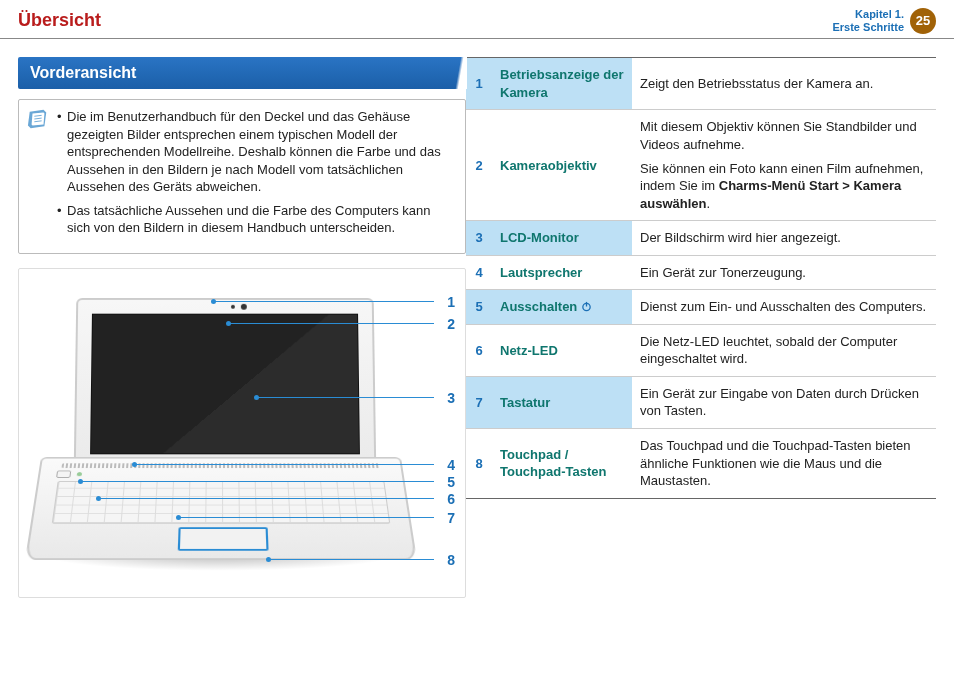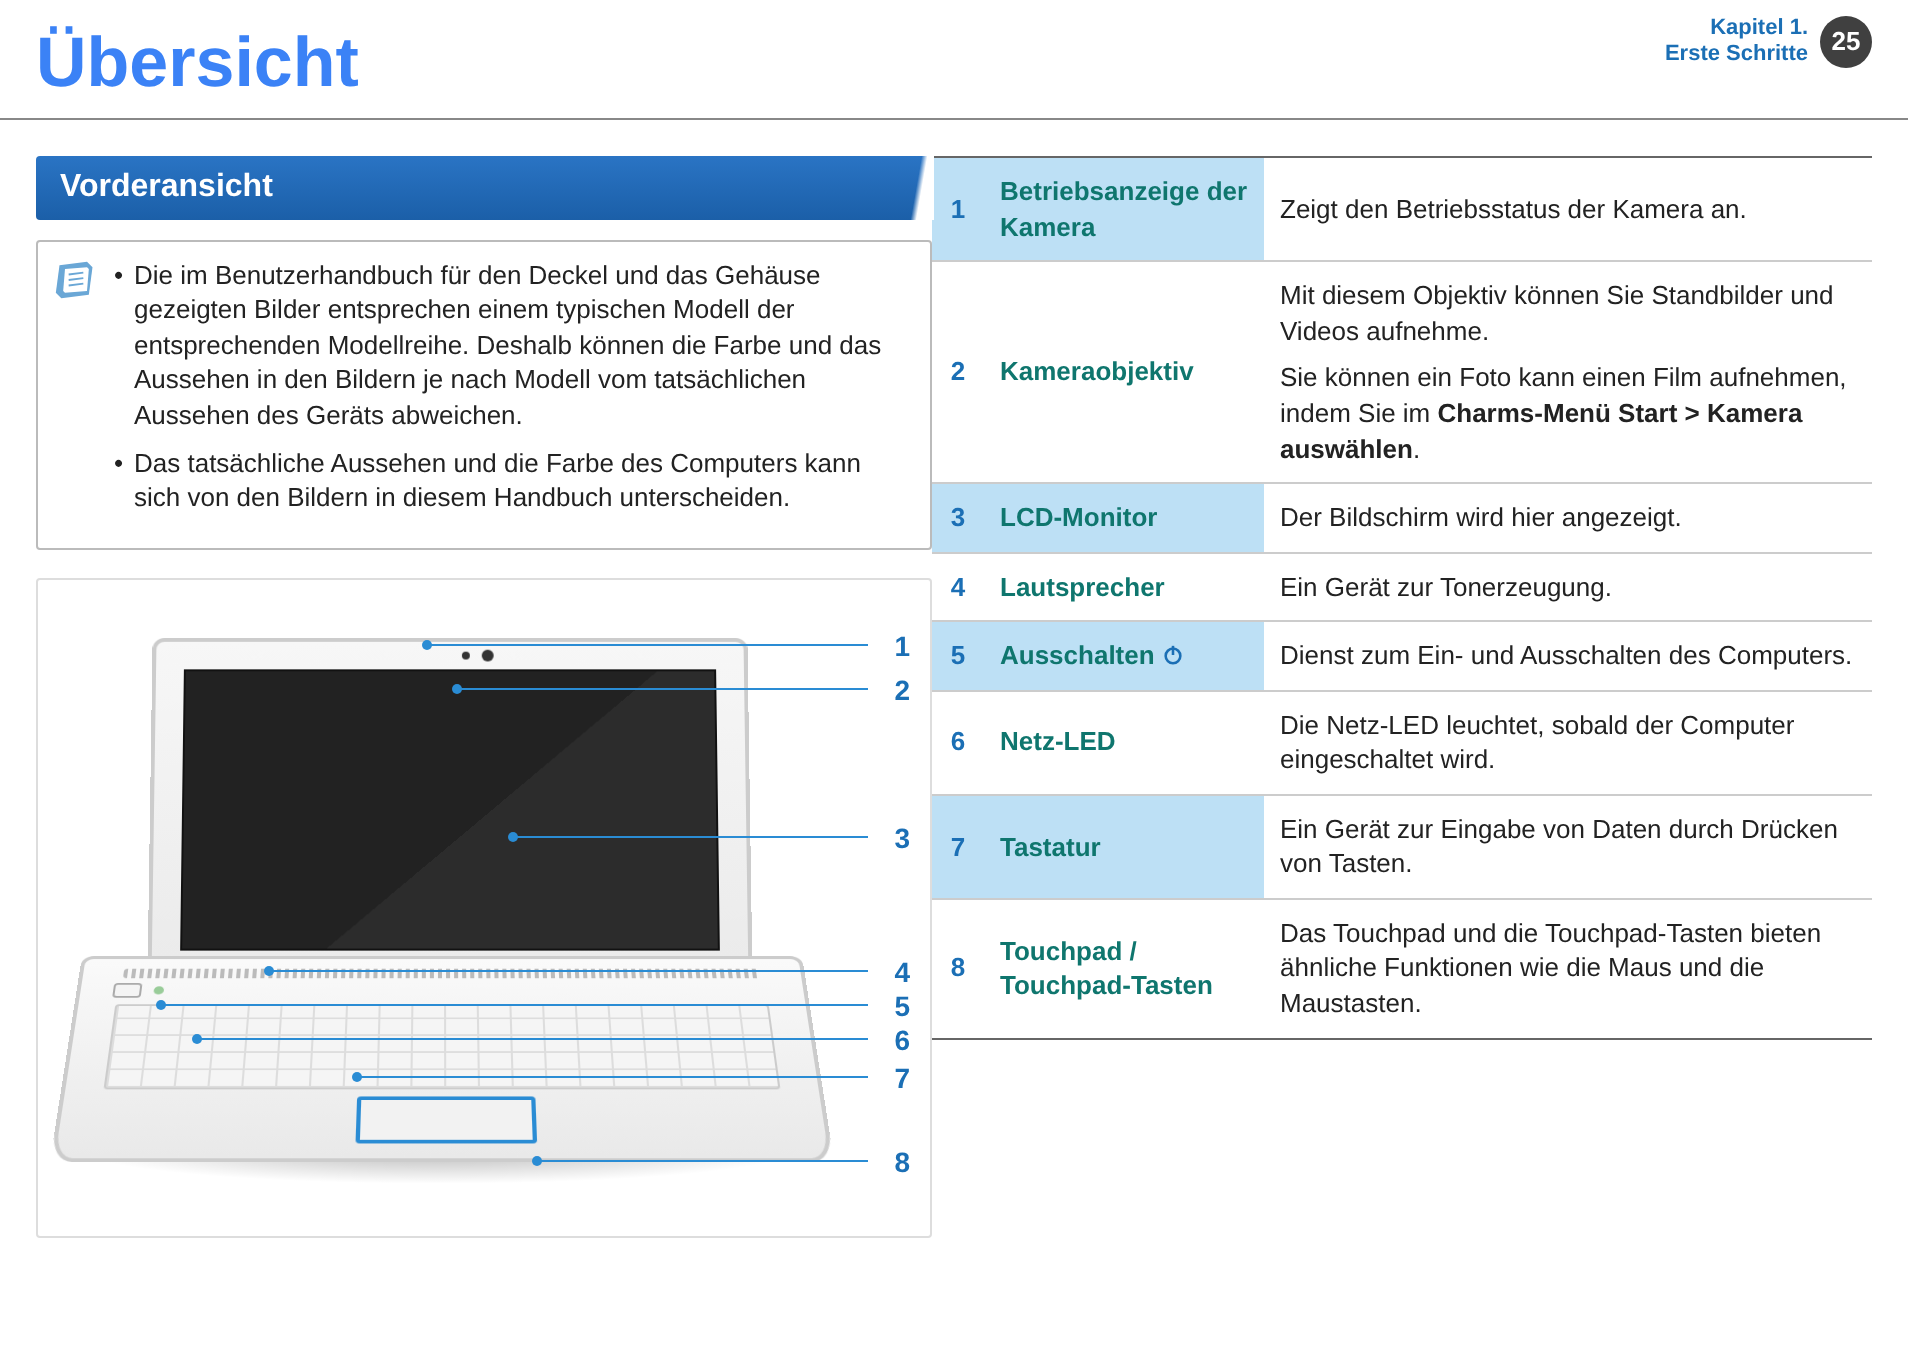--- a/index.html
+++ b/index.html
@@ -14,35 +14,35 @@
     position: relative;
   }
   .header {
     display: flex;
     justify-content: space-between;
     align-items: flex-start;
     padding: 8px 18px 4px 18px;
     border-bottom: 1px solid #888;
   }
   .title {
-    font-size: 35px;
+    font-size: 18px;
     font-weight: 700;
-    color: #3b82f6;
+    color: #b91c1c;
   }
   .chapter-block { display: flex; align-items: center; gap: 6px; }
   .chapter-text {
     font-size: 11px;
     font-weight: 700;
     color: #1b6fb5;
     text-align: right;
     line-height: 1.2;
   }
   .page-badge {
     width: 26px; height: 26px; border-radius: 50%;
-    background: #404040;
+    background: #a16207;
     color: #fff; font-weight: 700; font-size: 13px;
     display: flex; align-items: center; justify-content: center;
   }
   .columns {
     display: flex;
     padding: 18px 18px 0 18px;
   }
   .col-left { width: 448px; }
   .col-right { flex: 1; }
 

